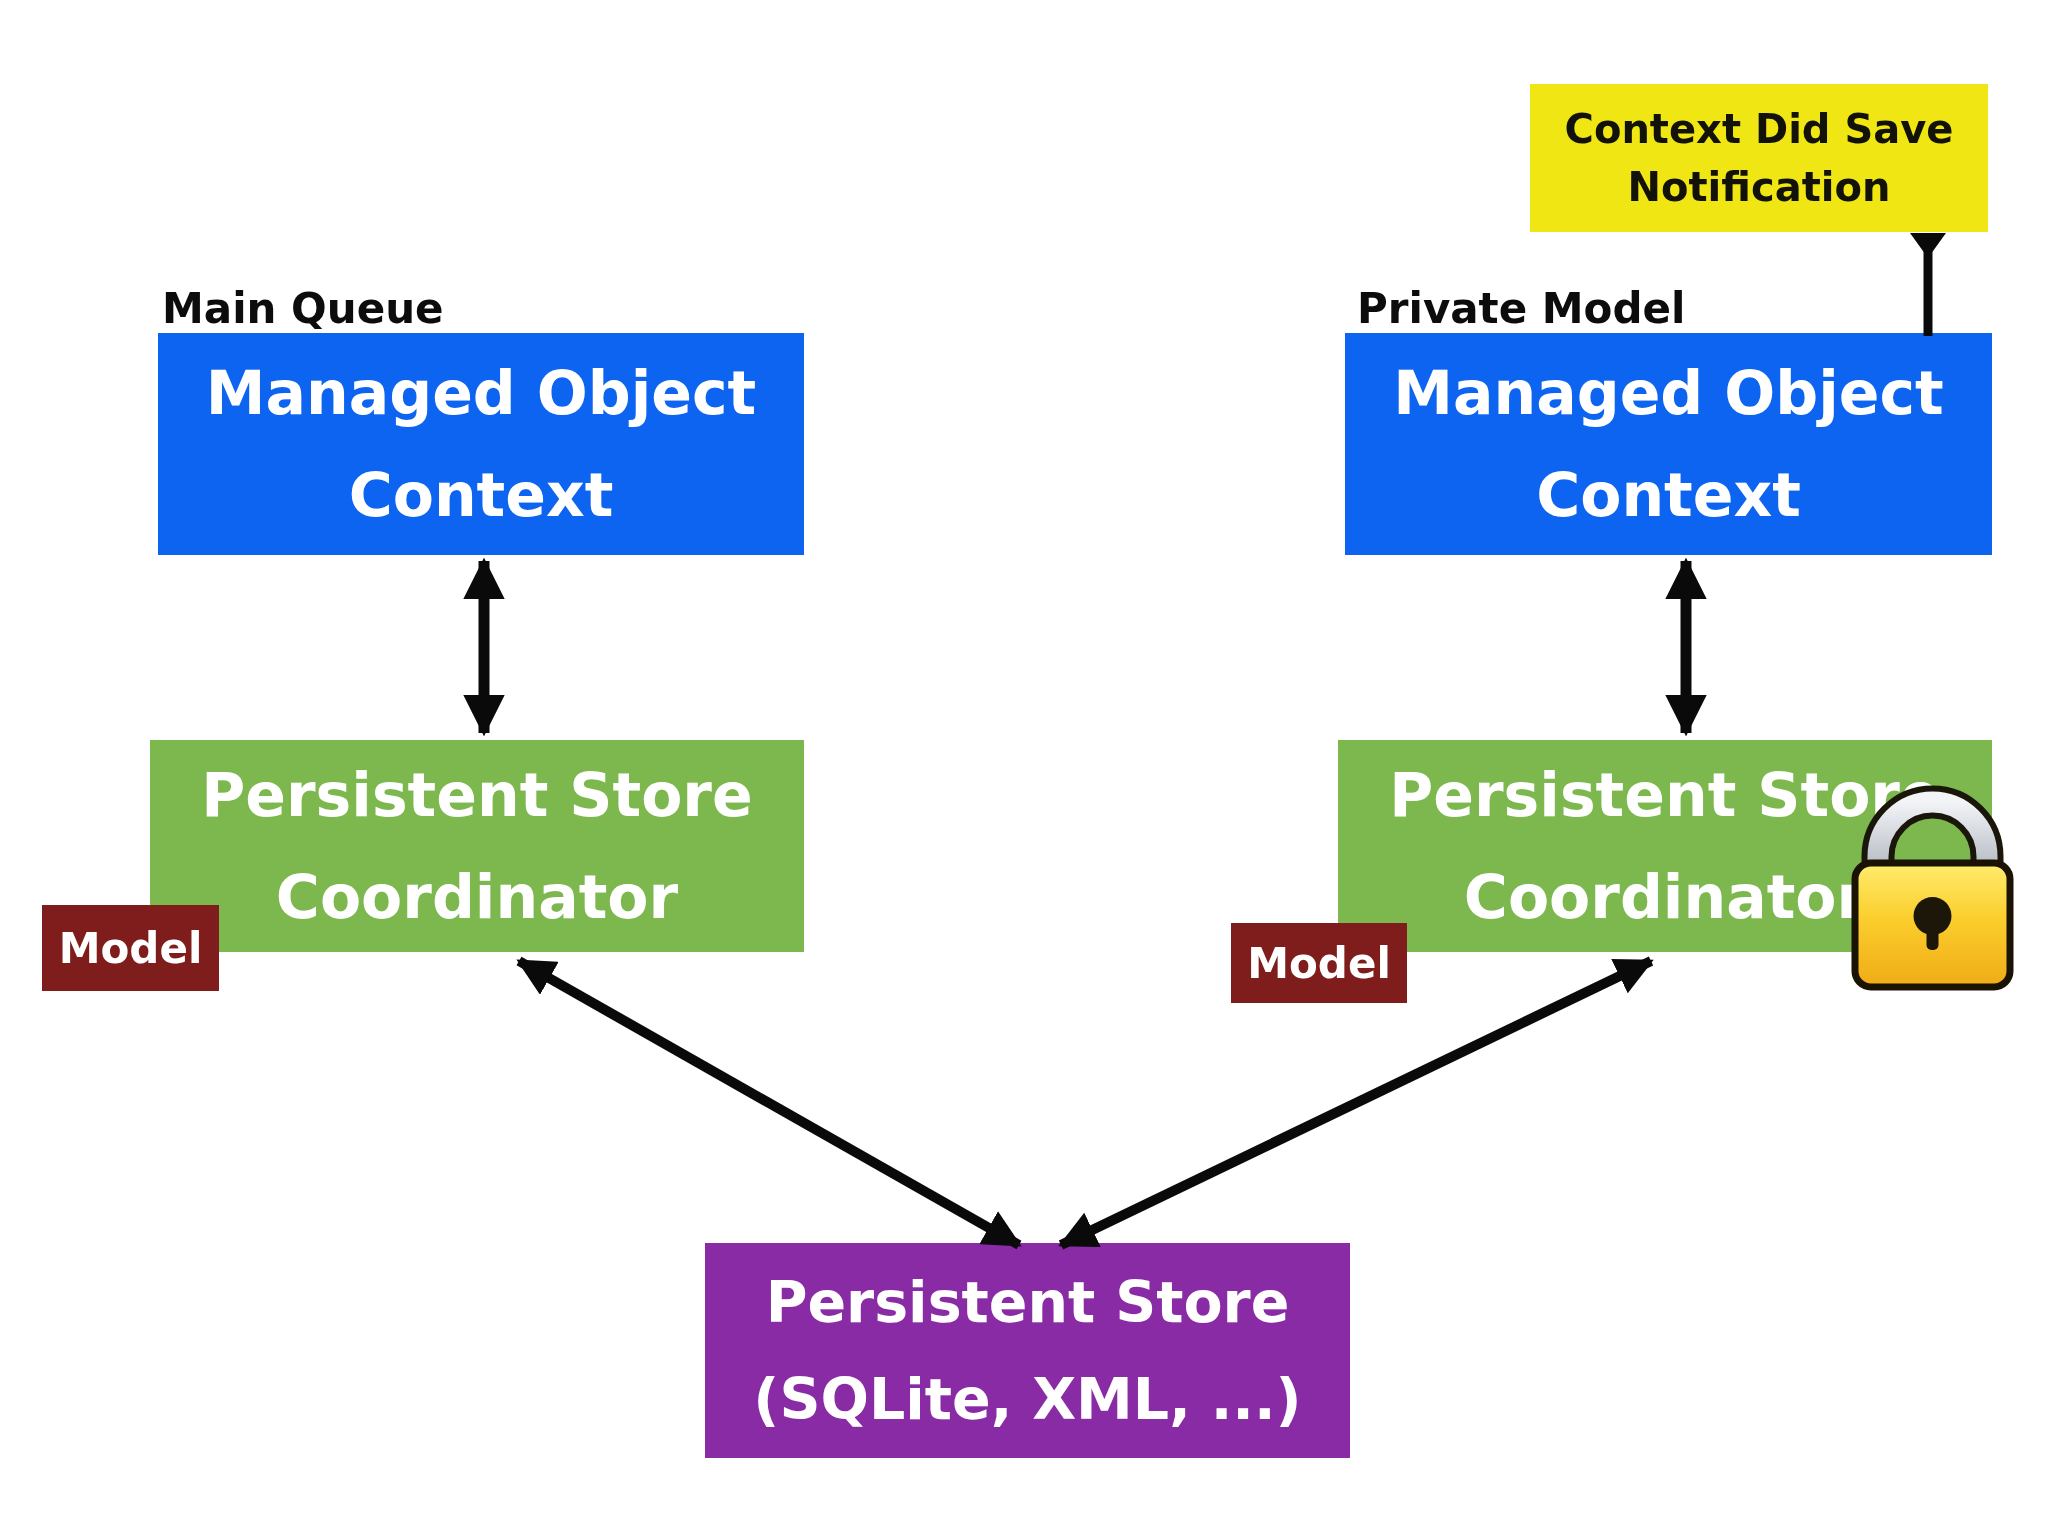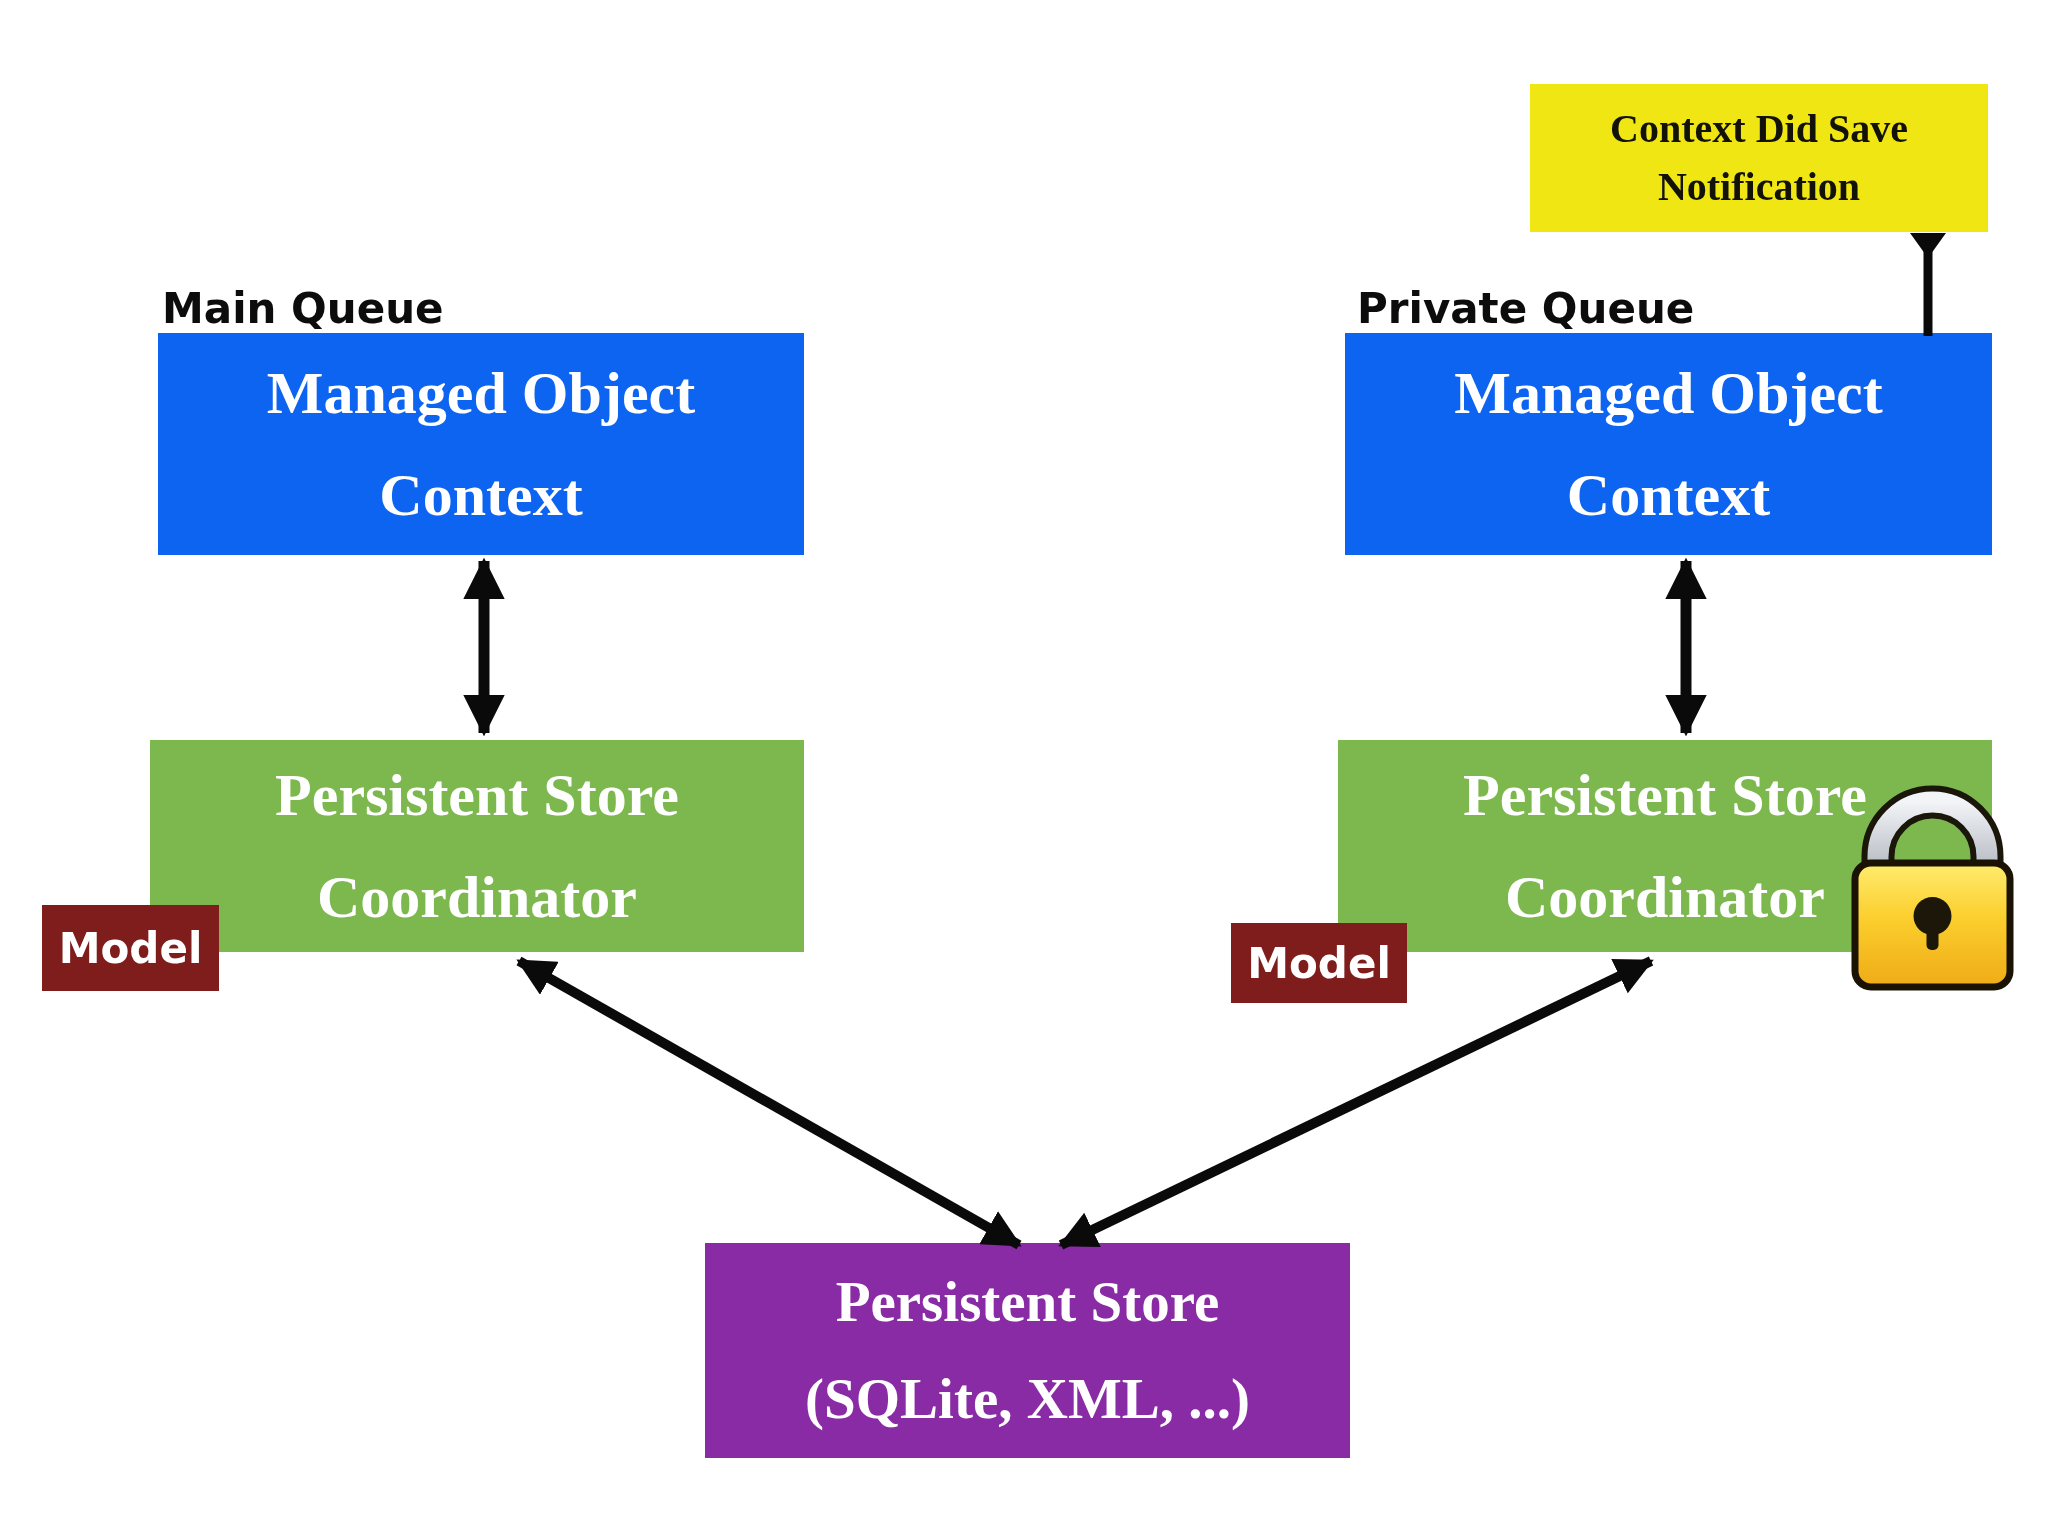--- a/index.html
+++ b/index.html
@@ -13,21 +13,21 @@
   .box{
     position:absolute;
     display:flex;flex-direction:column;
     align-items:center;justify-content:center;
     text-align:center;
     color:#ffffff;
     font-weight:bold;
     font-size:60px;
     line-height:1.7;
   }
-  .box .ln{display:block;white-space:nowrap;font-family:Liberation Serif, serif;}
+  .box .ln{display:block;white-space:nowrap;}
   .box.blue{background:#0D64F0;text-align:center;}
   .box.green{background:#7CB84E;}
   .box.purple{background:#8A2BA6;font-size:57px;}
   .box.yellow{
     background:#F0E613;
     color:#121208;
     font-size:40px;
     line-height:1.45;
   }
   .queue-label{
@@ -50,21 +50,21 @@
     position:absolute;left:0;top:0;width:2048px;height:1536px;
     z-index:5;pointer-events:none;
   }
 </style>
 </head>
 <body>
 
 <div class="canvas">
 
   <div class="queue-label" style="left:162px;top:284px;">Main Queue</div>
-  <div class="queue-label" style="left:1357px;top:284px;">Private Queue</div>
+  <div class="queue-label" style="left:1357px;top:284px;">Private Model</div>
 
   <div class="box yellow" style="left:1530px;top:84px;width:458px;height:148px;">
     <span class="ln">Context Did Save</span>
     <span class="ln">Notification</span>
   </div>
 
   <div class="box blue" style="left:158px;top:333px;width:646px;height:222px;">
     <span class="ln">Managed Object</span>
     <span class="ln">Context</span>
   </div>

